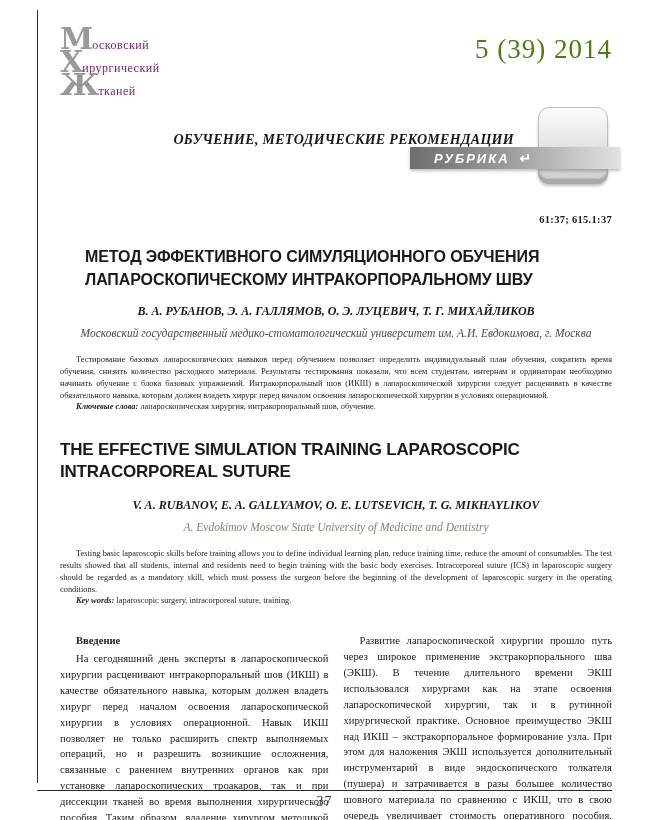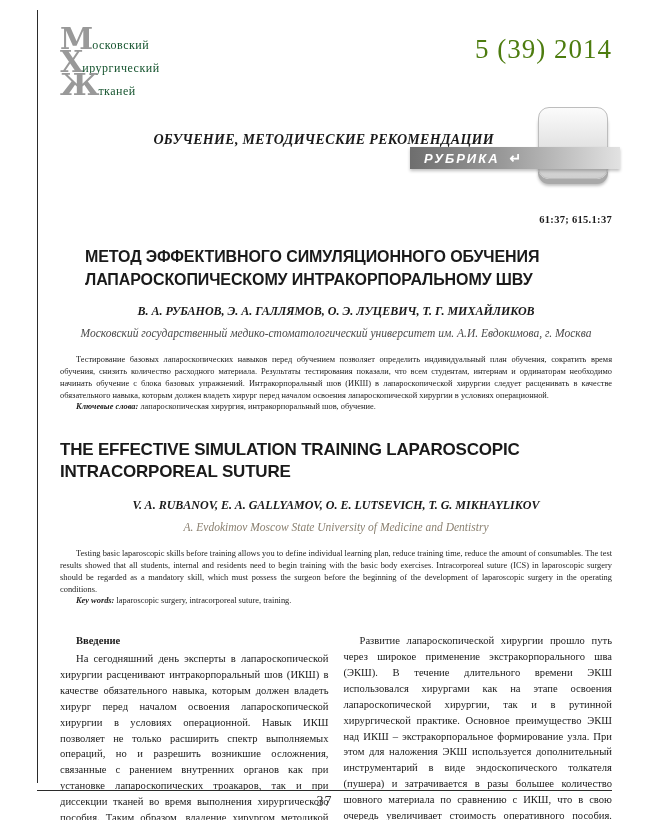--- a/index.html
+++ b/index.html
@@ -22,49 +22,49 @@
   
   .masthead { display: flex; justify-content: space-between; align-items: flex-start; }
   .logo { line-height: 1; }
   .logo-line { white-space: nowrap; }
   .logo-line .logo-initial {
     font-family: "DejaVu Serif", serif;
     font-size: 30px; font-weight: bold; color: #999999; letter-spacing: -1px;
   }
   .logo-line .logo-rest {
     font-family: "Liberation Serif", serif;
-    font-size: 12px; color: #14532d; letter-spacing: 0.5px;
+    font-size: 12px; color: #701a75; letter-spacing: 0.5px;
   }
   .logo-line + .logo-line { margin-top: -7px; }
   .issue {
     font-family: "Liberation Serif", serif;
     font-size: 27px; color: #4d7c0f; margin-top: 10px; letter-spacing: 1px;
   }
 
   
   .section-row {
     margin-top: 4px; height: 86px;
-    display: flex; align-items: center; justify-content: flex-end; gap: 20px;
+    display: flex; align-items: center; justify-content: flex-end;
   }
   .section-title {
     font-family: "Liberation Serif", serif;
     font-style: italic; font-weight: bold; font-size: 14px;
     letter-spacing: 0.3px; margin-right: 24px; margin-top: -14px;
   }
   .rubric { position: relative; width: 72px; height: 80px; margin-right: 2px; flex: 0 0 auto; }
   .rubric-key {
     position: absolute; top: 0; left: 0; width: 70px; height: 72px;
     background: linear-gradient(180deg, #fbfbfb 0%, #e3e3e3 55%, #cfcfcf 100%);
     border: 1px solid #bdbdbd; border-radius: 11px;
     box-shadow: 0 5px 0 #a9a9a9, 0 7px 3px rgba(0,0,0,0.25);
   }
   .rubric-ribbon {
     position: absolute; left: -128px; right: -10px; top: 40px; height: 22px;
     background: linear-gradient(90deg, #6e6e6e 0%, #9a9a9a 45%, #e2e2e2 100%);
-    display: flex; align-items: center; padding-left: 14px;
+    display: flex; align-items: center; padding-left: 24px;
     color: #ffffff; font-style: italic; font-weight: bold;
     font-family: "Liberation Sans", sans-serif;
     font-size: 13px; letter-spacing: 2px;
     box-shadow: 0 2px 3px rgba(0,0,0,0.25);
   }
   .rubric-ribbon .arrow { margin-left: 10px; font-style: normal; letter-spacing: 0; font-size: 14px; }
 
   .udc {
     text-align: right; font-weight: bold; font-size: 10.5px;
     margin-top: 24px; letter-spacing: 0.3px;

